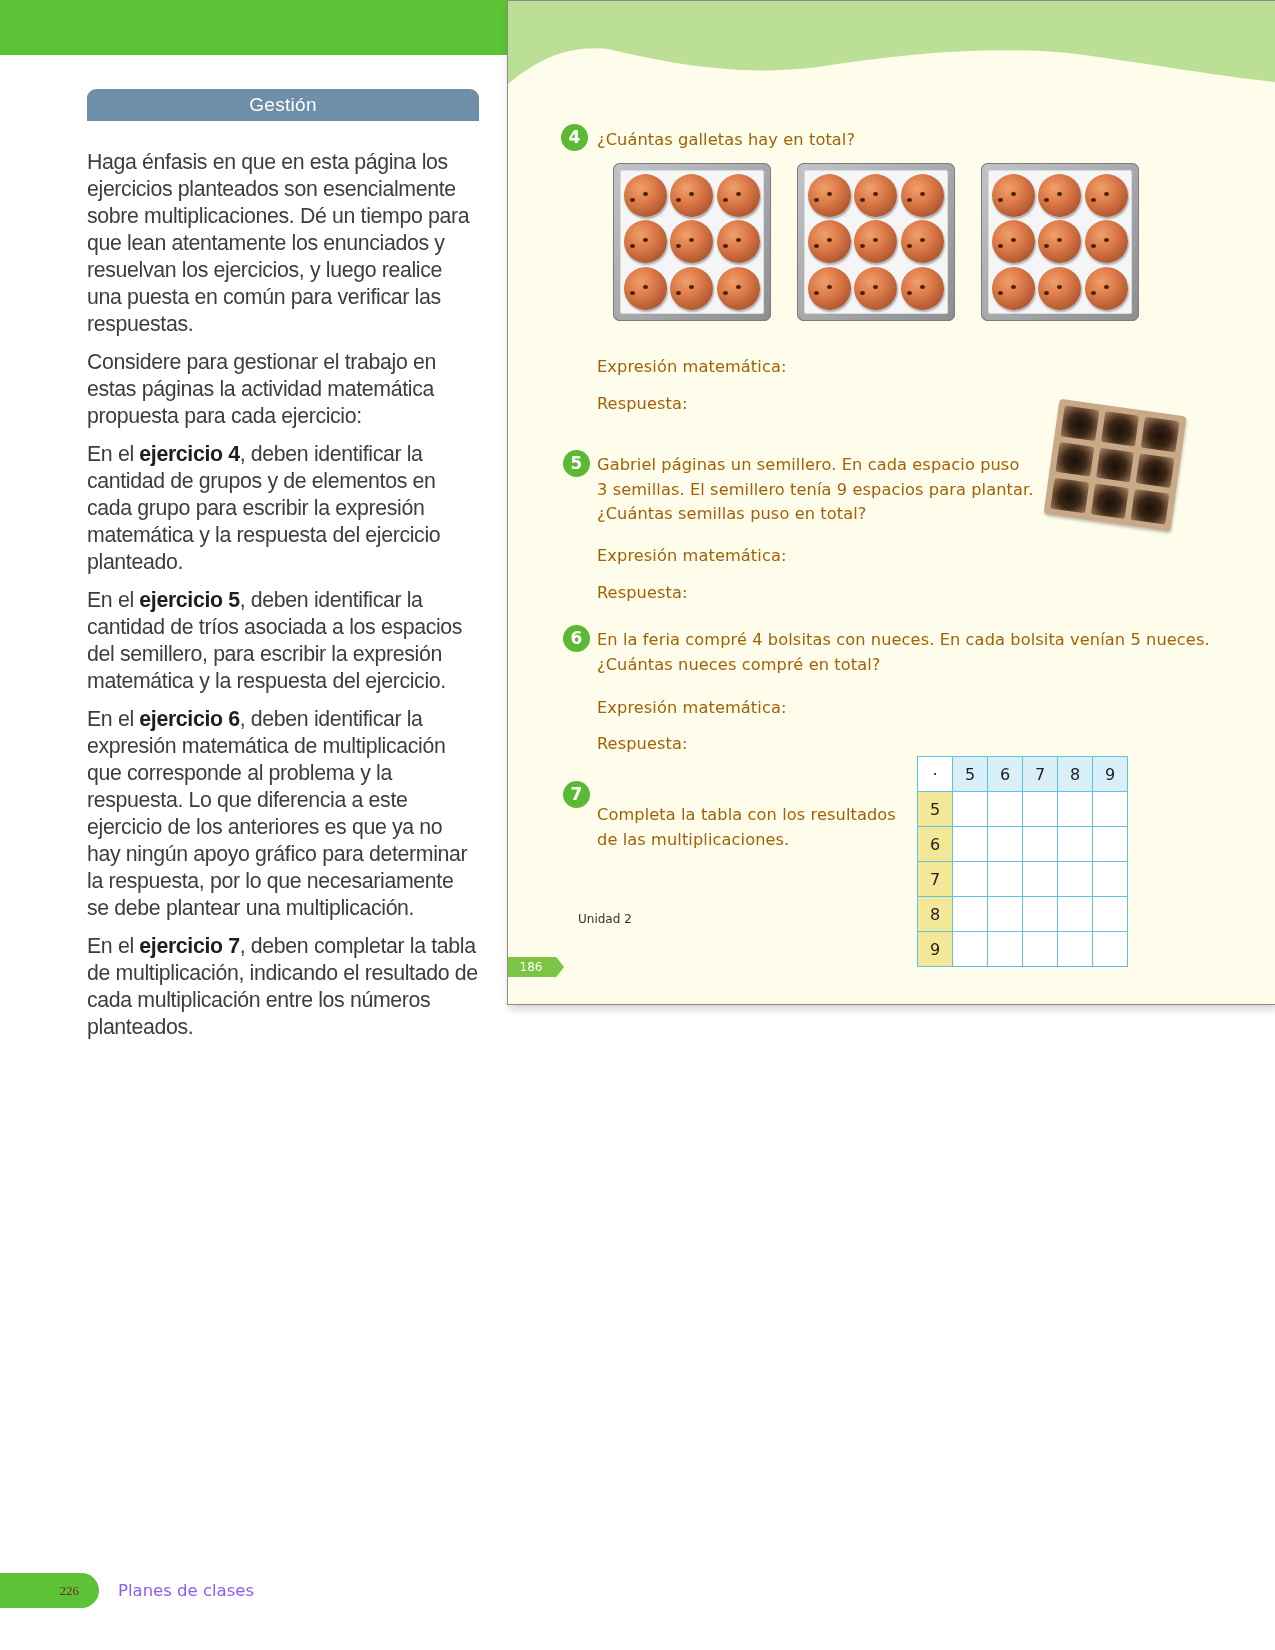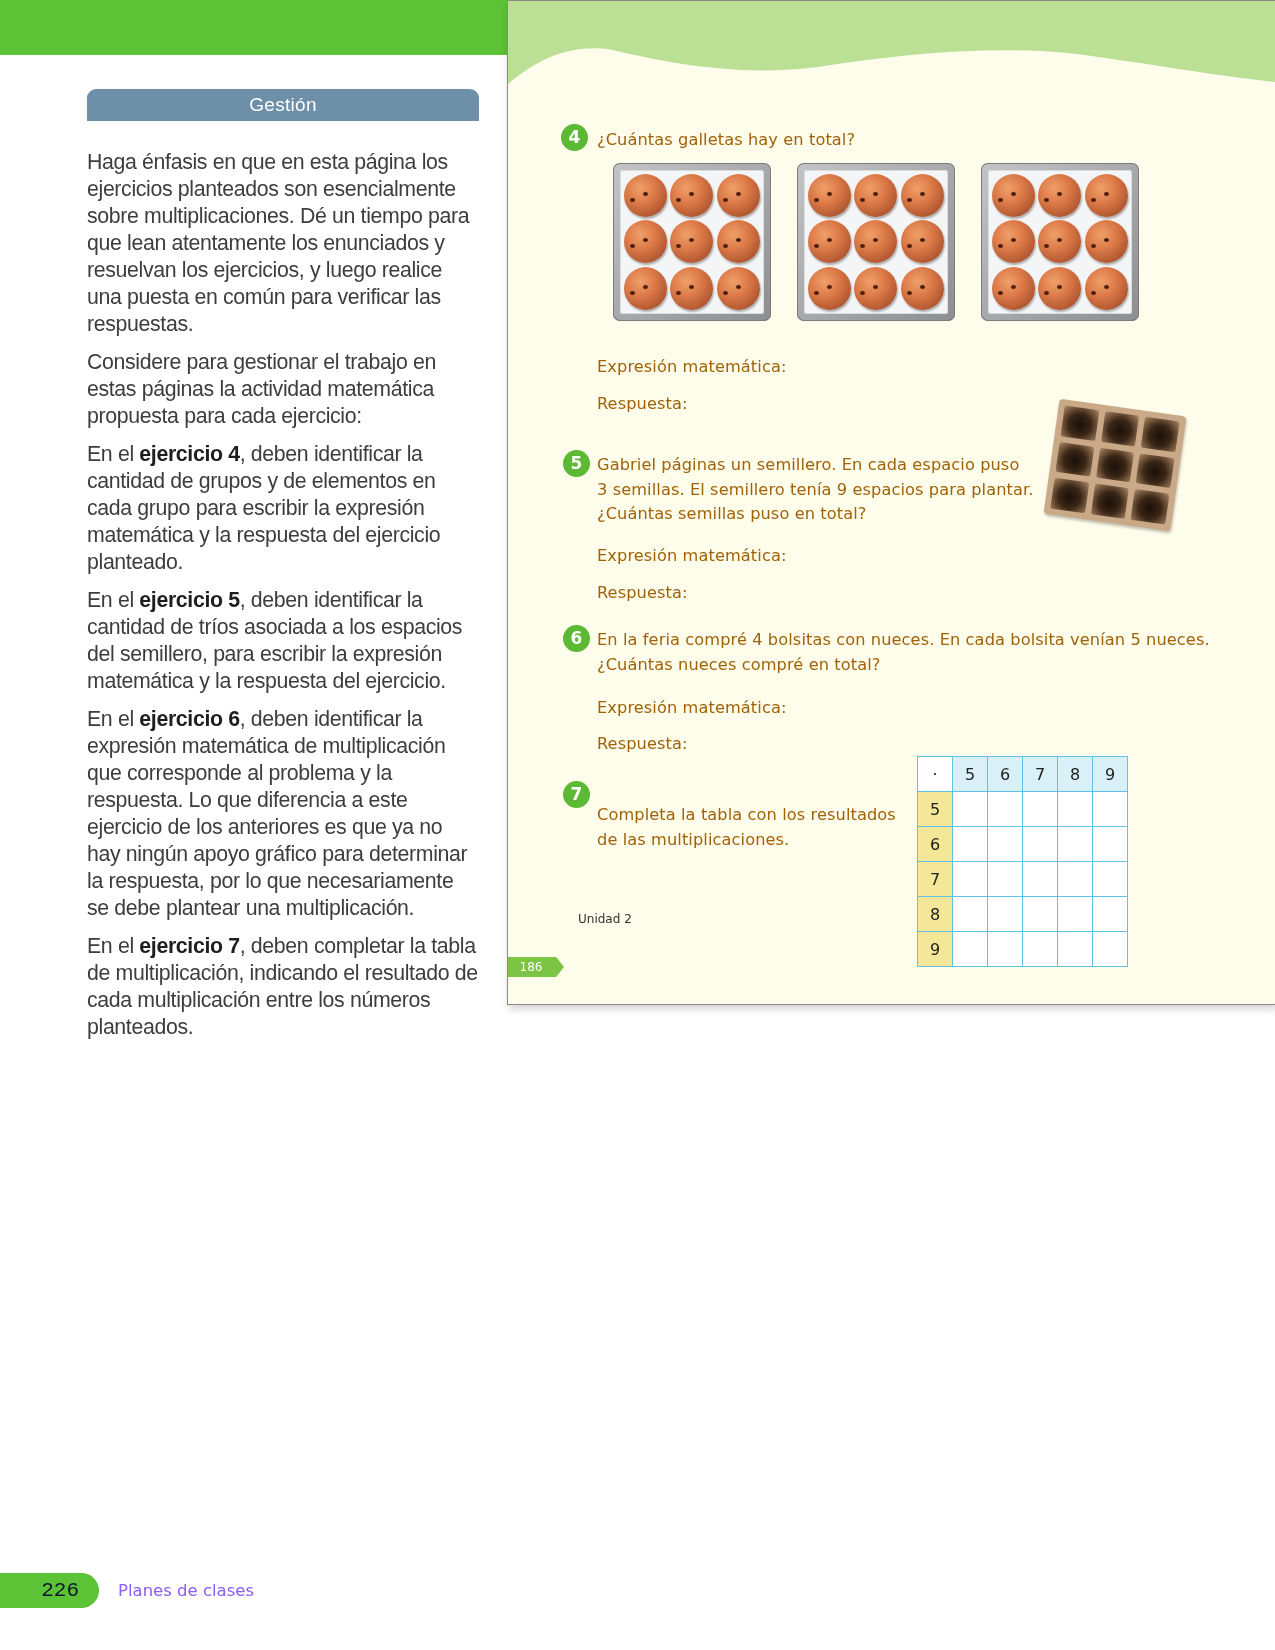--- a/index.html
+++ b/index.html
@@ -108,22 +108,22 @@
     font-family: "DejaVu Sans", sans-serif; font-size: 12px; line-height: 20px;
     text-align: center; padding-right: 10px; box-sizing: border-box;
     clip-path: polygon(0 0, 86% 0, 100% 50%, 86% 100%, 0 100%);
   }
   .unit-label {
     position: absolute; left: 70px; top: 908px;
     font-family: "DejaVu Sans", sans-serif; font-size: 12px; line-height: 20px; color: #333;
   }
   .footer-pill {
     position: absolute; left: 0; top: 1573px; width: 99px; height: 35px;
-    background: #5cc236; color: #0f172a; border-radius: 0 18px 18px 0;
-    font-family: Liberation Mono, monospace; font-size: 21px; line-height: 35px;
+    background: #5cc236; color: #7f1d1d; border-radius: 0 18px 18px 0;
+    font-family: Liberation Serif, serif; font-size: 13px; line-height: 35px;
     text-align: right; padding-right: 20px; box-sizing: border-box;
   }
   .footer-label {
     position: absolute; left: 118px; top: 1573px; line-height: 35px;
     font-family: "DejaVu Sans", sans-serif; font-size: 16.5px; color: #8b5cf6;
   }
 </style>
 </head>
 <body>
 

